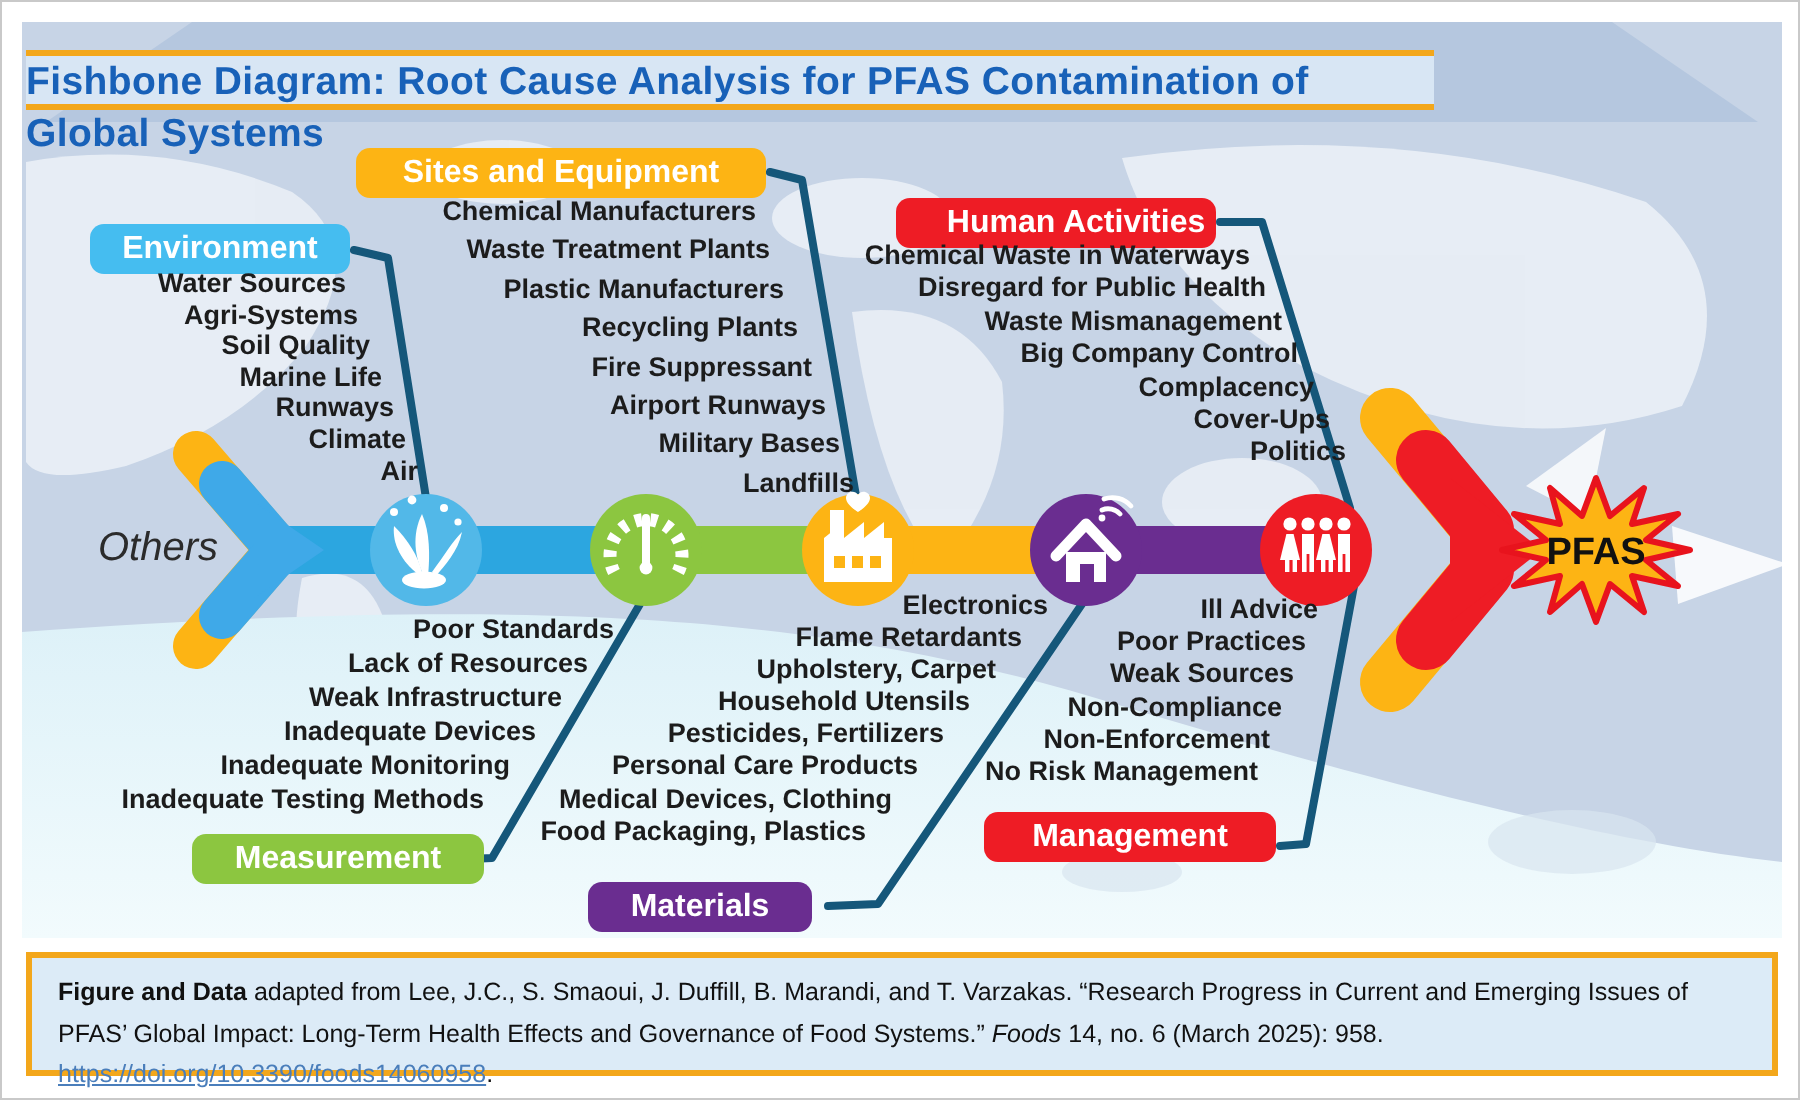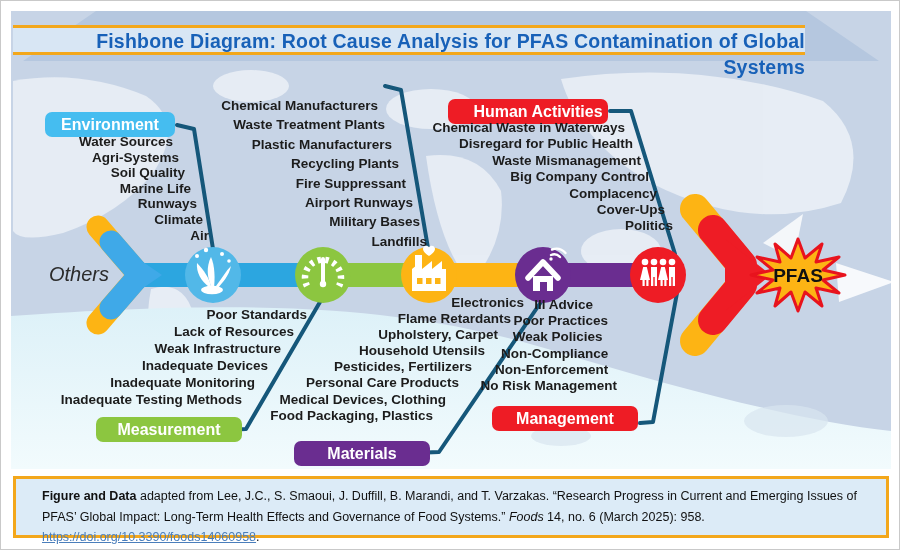--- a/index.html
+++ b/index.html
@@ -1,39 +1,39 @@
 <!DOCTYPE html>
 <html><head>
 <meta charset="utf-8">
 <style>
   html,body{margin:0;padding:0;background:#fff;font-family:"Liberation Sans",sans-serif;}
   .canvas{position:relative;width:900px;height:550px;background:#fff;overflow:hidden;border:1px solid #c9c9c9;box-sizing:border-box;}
   .bgsvg{position:absolute;left:0;top:0;}
 
-  .title{position:absolute;left:12px;top:24px;width:792px;height:30px;box-sizing:border-box;
+  .title{position:absolute;left:12px;top:24px;width:704px;height:30px;box-sizing:border-box;
     background:#d8e6f4;border-top:3px solid #f3a71b;border-bottom:3px solid #f3a71b;
-    color:#1861b8;font-weight:bold;font-size:19.5px;text-align:right;line-height:26px;letter-spacing:.2px;}
+    color:#1861b8;font-weight:bold;font-size:19.5px;text-align:left;line-height:26px;letter-spacing:.2px;}
 
   .label{position:absolute;height:25px;box-sizing:border-box;color:#fff;font-weight:bold;font-size:16px;
     text-align:center;line-height:25px;border-radius:7px;white-space:nowrap;}
   .lab-env {left:44px; top:111px;width:130px;background:#45bdf0;}
   .lab-sit {left:177px;top:73px; width:205px;background:#fdb414;}
   .lab-hum {left:447px;top:98px; width:160px;background:#ee1c25;padding-left:20px;}
   .lab-mea {left:95px; top:416px;width:146px;background:#8cc640;}
-  .lab-mat {left:293px;top:440px;width:136px;background:#6a2d90;}
+  .lab-mat {left:293px;top:440px;width:112px;background:#6a2d90;}
   .lab-mgt {left:491px;top:405px;width:146px;background:#ee1c25;}
 
   .items{position:absolute;text-align:right;white-space:nowrap;color:#1c1c1c;font-weight:bold;font-size:13.5px;}
   .items .bi{display:block;}
   .env-items {top:133px;right:690px;line-height:15.6px;}
   .sit-items {top:95px; right:472px;line-height:19.4px;}
   .hum-items {top:119px;right:226px;line-height:16.4px;}
   .mea-items {top:306px;right:592px;line-height:16.9px;}
   .mat-items {top:294px;right:375px;line-height:16.1px;}
-  .mgt-items {top:296px;right:252px;line-height:16.2px;text-align:center;}
+  .mgt-items {top:296px;right:240px;line-height:16.2px;}
 
   .env-items .bi:nth-child(1){margin-right:36px}.env-items .bi:nth-child(2){margin-right:30px}
   .env-items .bi:nth-child(3){margin-right:24px}.env-items .bi:nth-child(4){margin-right:18px}
   .env-items .bi:nth-child(5){margin-right:12px}.env-items .bi:nth-child(6){margin-right:6px}
   .env-items .bi:nth-child(7){margin-right:0}
 
   .sit-items .bi:nth-child(1){margin-right:49px}.sit-items .bi:nth-child(2){margin-right:42px}
   .sit-items .bi:nth-child(3){margin-right:35px}.sit-items .bi:nth-child(4){margin-right:28px}
   .sit-items .bi:nth-child(5){margin-right:21px}.sit-items .bi:nth-child(6){margin-right:14px}
   .sit-items .bi:nth-child(7){margin-right:7px}.sit-items .bi:nth-child(8){margin-right:0}
@@ -53,21 +53,21 @@
   .mat-items .bi:nth-child(7){margin-right:78px}.mat-items .bi:nth-child(8){margin-right:91px}
 
   .mgt-items .bi:nth-child(1){margin-right:0}.mgt-items .bi:nth-child(2){margin-right:6px}
   .mgt-items .bi:nth-child(3){margin-right:12px}.mgt-items .bi:nth-child(4){margin-right:18px}
   .mgt-items .bi:nth-child(5){margin-right:24px}.mgt-items .bi:nth-child(6){margin-right:30px}
   .mgt-items .bi:nth-child(7){margin-right:36px}
 
   .others{position:absolute;left:48px;top:262px;font-style:italic;font-size:20px;color:#2b2b2b;}
 
   .footer{position:absolute;left:12px;top:475px;width:876px;height:62px;box-sizing:border-box;
-    background:#dcebf7;border:3px solid #f3a71b;padding:7px 26px;
+    background:#dcebf7;border:3px solid #f3a71b;padding:7px 13px;
     font-size:12.5px;line-height:1.65;color:#111;}
   .footer b{font-weight:bold;}
   .footer i{font-style:italic;}
   .footer a{color:#4a7ebb;text-decoration:underline;}
 </style>
 </head>
 <body>
 
 <div class="canvas">
 
@@ -209,20 +209,21 @@
     </g>
     <g>
       <polygon points="844,274 822,269 838,256 815,261 821,243 804,257 797,238 790,257 774,243 779,261 756,256 772,269 750,274 772,279 756,292 779,287 774,305 790,291 797,310 804,291 821,305 815,287 838,292 822,279" fill="#fdb414" stroke="#e8131d" stroke-width="3" stroke-linejoin="round"></polygon>
       <text x="797" y="281" text-anchor="middle" font-family="Liberation Sans, sans-serif" font-size="19" font-weight="bold" fill="#111111">PFAS</text>
     </g>
   </svg>
 
   <div class="title">Fishbone Diagram: Root Cause Analysis for PFAS Contamination of Global Systems</div>
 
   <div class="label lab-env">Environment</div>
+  <div class="label lab-sit">Sites and Equipment</div>
   <div class="label lab-hum">Human Activities</div>
   <div class="label lab-mea">Measurement</div>
   <div class="label lab-mat">Materials</div>
   <div class="label lab-mgt">Management</div>
 
   <div class="others">Others</div>
 
   <div class="items env-items">
     <div class="bi">Water Sources</div>
     <div class="bi">Agri-Systems</div>
@@ -270,21 +271,21 @@
     <div class="bi">Household Utensils</div>
     <div class="bi">Pesticides, Fertilizers</div>
     <div class="bi">Personal Care Products</div>
     <div class="bi">Medical Devices, Clothing</div>
     <div class="bi">Food Packaging, Plastics</div>
   </div>
 
   <div class="items mgt-items">
     <div class="bi">Ill Advice</div>
     <div class="bi">Poor Practices</div>
-    <div class="bi">Weak Policies</div>
+    <div class="bi">Weak Sources</div>
     <div class="bi">Non-Compliance</div>
     <div class="bi">Non-Enforcement</div>
     <div class="bi">No Risk Management</div>
   </div>
 
   <div class="footer">
     <b>Figure and Data</b><span> adapted from Lee, J.C., S. Smaoui, J. Duffill, B. Marandi, and T. Varzakas. “Research Progress in Current and Emerging Issues of PFAS’ Global Impact: Long-Term Health Effects and Governance of Food Systems.” </span><i>Foods</i><span> 14, no. 6 (March 2025): 958. </span><a href="#">https://doi.org/10.3390/foods14060958</a><span>.</span>
   </div>
 
 </div>

